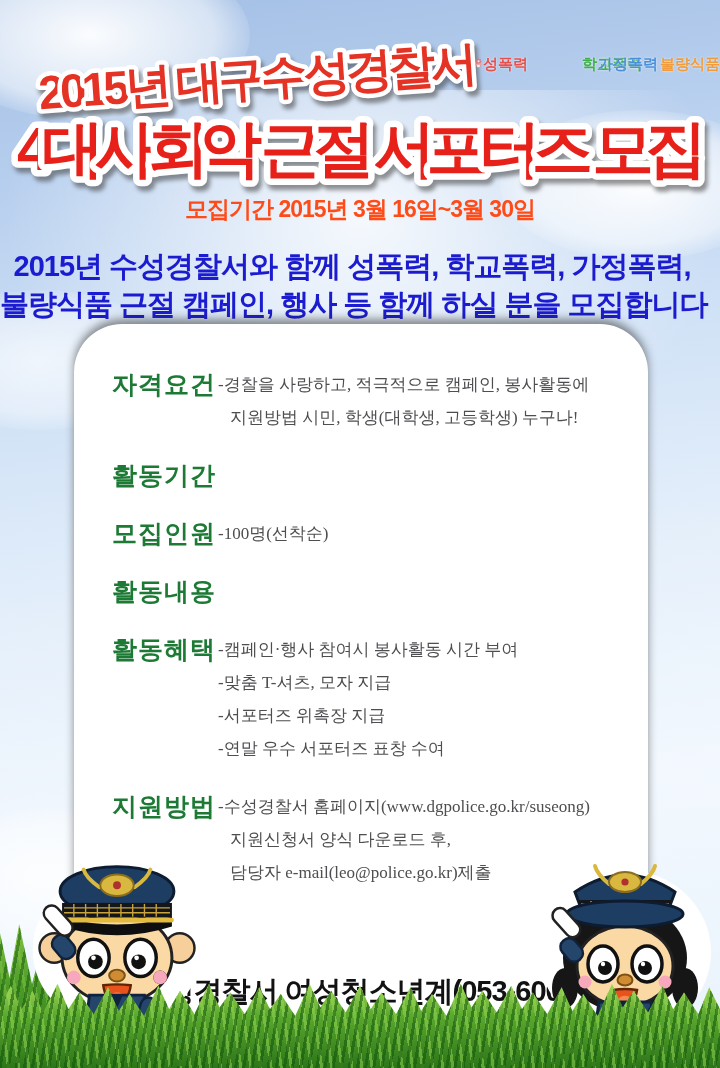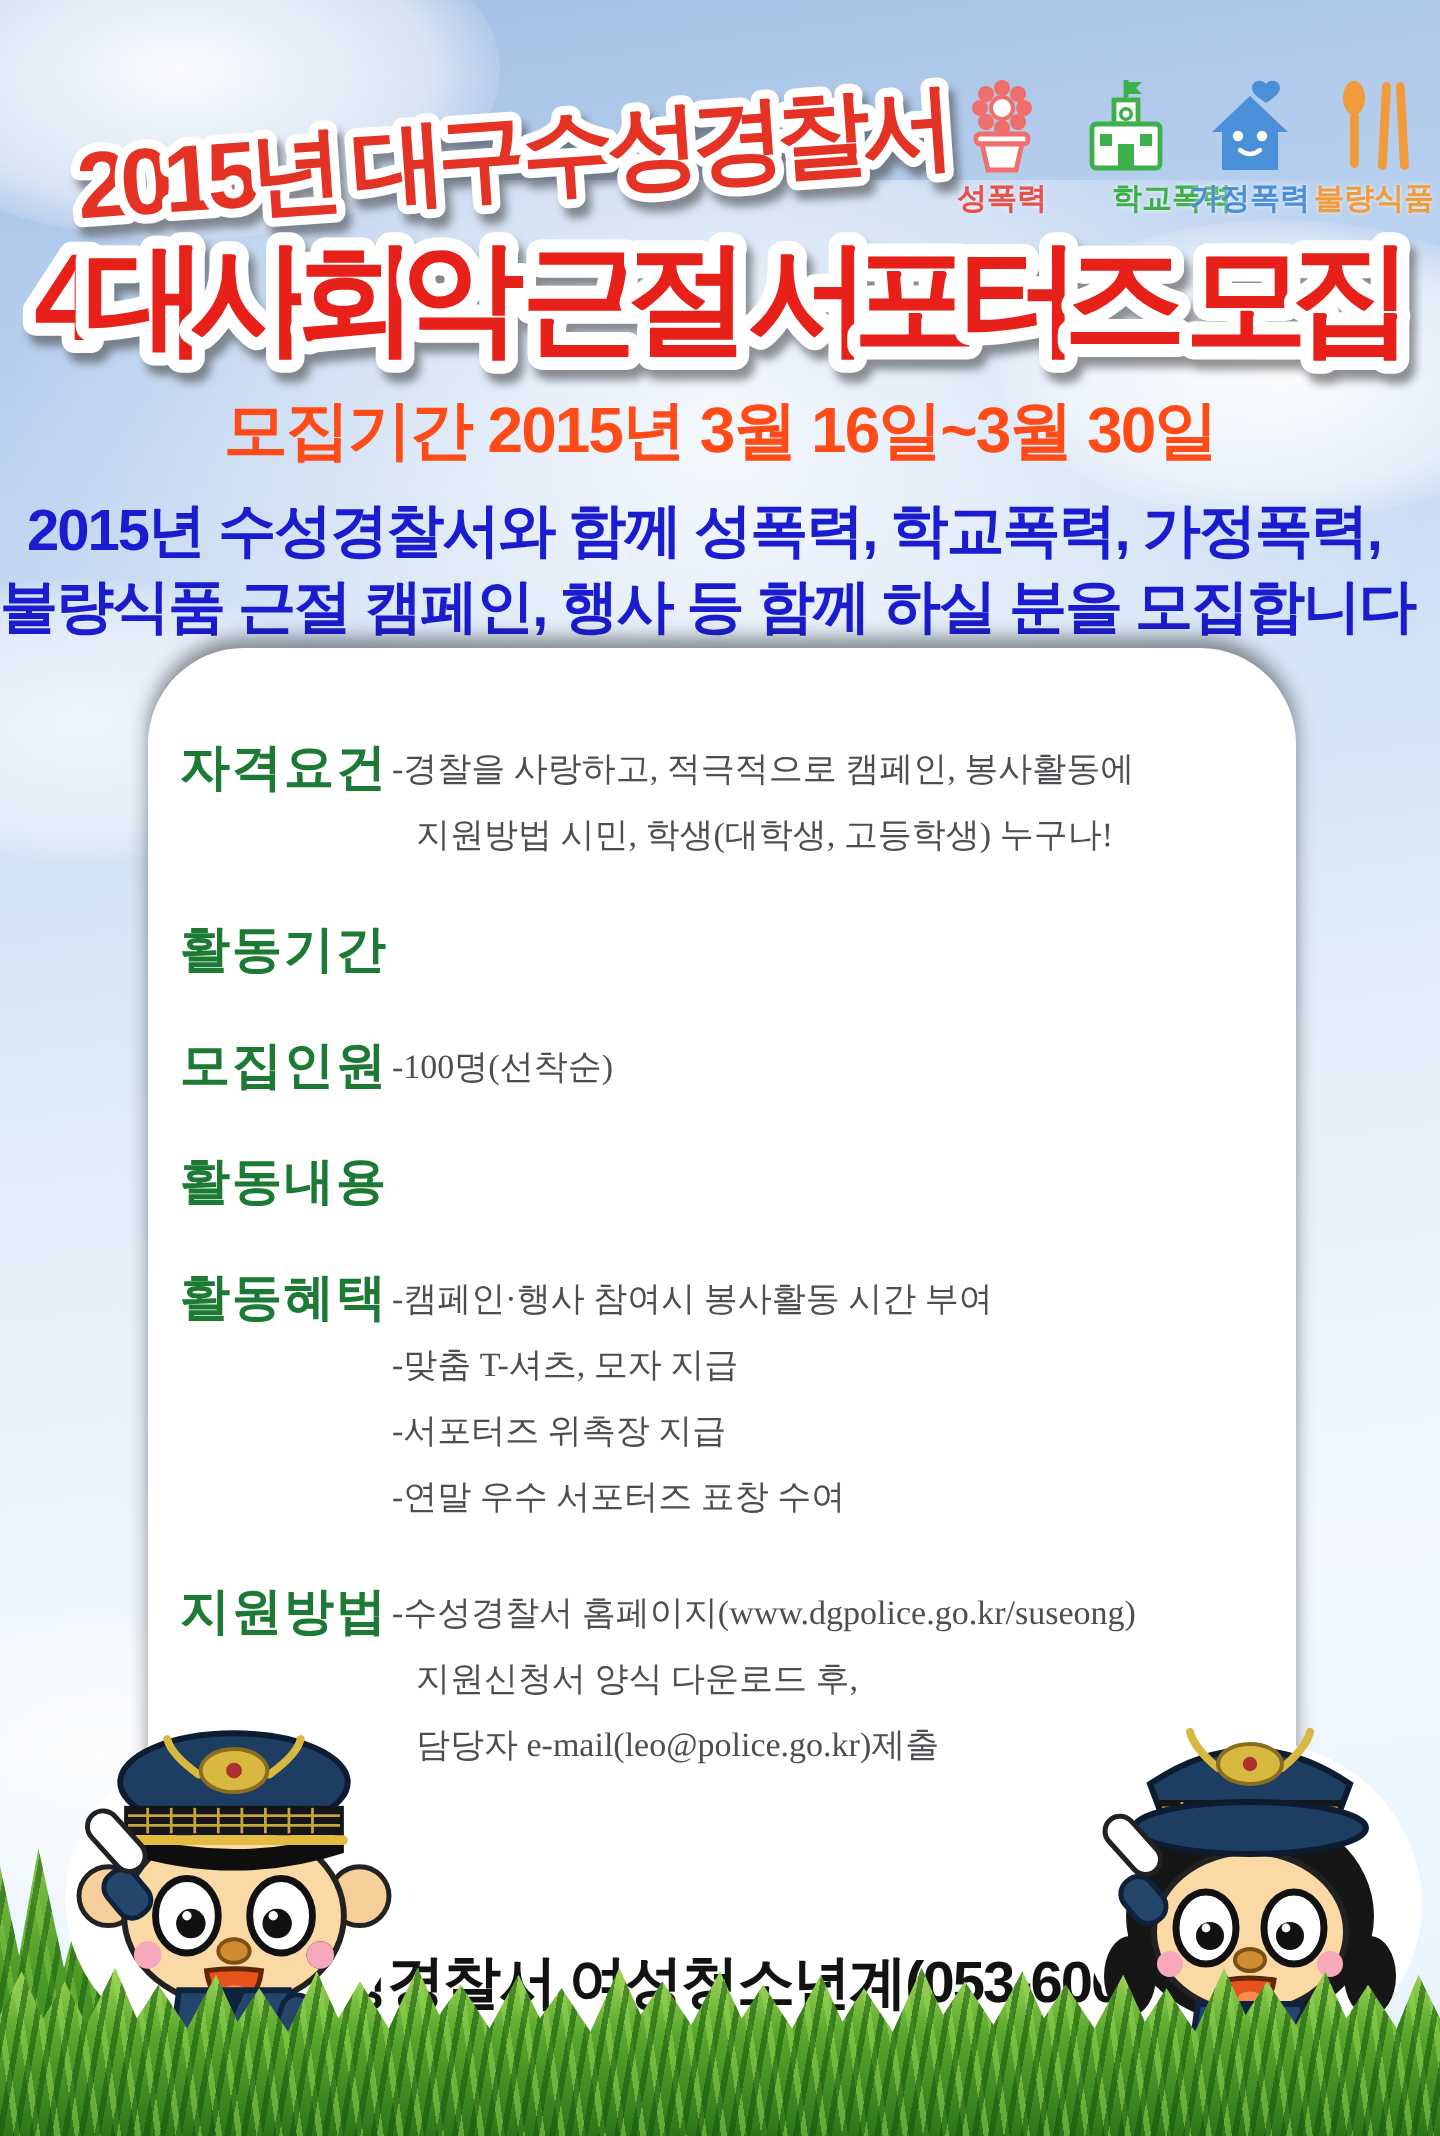--- a/index.html
+++ b/index.html
@@ -8,31 +8,31 @@
     font-family:"Liberation Sans",sans-serif;
     background:linear-gradient(172deg,#a3bfe5 0%,#b7cfee 16%,#cfe1f6 34%,#e6f0fb 55%,#f2f8fe 74%,#e9f3fc 100%);
   }
   .cloud{position:absolute;border-radius:50%;background:radial-gradient(ellipse at center,rgba(255,255,255,.95) 0%,rgba(255,255,255,.55) 55%,rgba(255,255,255,0) 75%);}
   .rays{position:absolute;left:0;top:90px;width:720px;height:420px;
     background:radial-gradient(ellipse at 50% 30%,rgba(255,255,255,.85) 0%,rgba(255,255,255,.35) 40%,rgba(255,255,255,0) 70%);}
   .title-svg{position:absolute;filter:drop-shadow(3px 5px 2px rgba(60,60,60,.55));}
   .subtitle-svg{left:18px;top:34px;}
   .maintitle-svg{left:8px;top:100px;}
   .evil-row{position:absolute;right:6px;top:38px;display:flex;gap:8px;z-index:3;}
-  .evil-item{width:54px;display:flex;flex-direction:column;align-items:center;}
+  .evil-item{width:54px;display:flex;align-items:center;}
   .evil-item svg{width:46px;height:50px;}
   .evil-label{font-size:15px;font-weight:bold;margin-top:2px;white-space:nowrap;text-shadow:0 0 2px rgba(255,255,255,.8);}
   .period{position:absolute;left:0;right:0;top:194px;text-align:center;
-    font-size:32px;font-weight:800;color:#ff4b17;white-space:nowrap;letter-spacing:-1px;}
+    font-size:23px;font-weight:800;color:#ff4b17;white-space:nowrap;letter-spacing:-1px;}
   .intro{position:absolute;left:0;right:16px;top:248px;text-align:center;
     font-size:29px;font-weight:800;color:#1b1bd0;line-height:1.3;letter-spacing:-1px;}
   .intro div{white-space:nowrap;}
   .white-box{position:absolute;left:74px;top:324px;width:574px;height:712px;background:#fff;
     border-radius:48px;box-shadow:0 -5px 9px rgba(35,35,35,.5);z-index:1;}
-  .info-list{padding:44px 10px 0 16px;}
+  .info-list{padding:44px 10px 0 38px;}
   .sec{display:flex;margin-bottom:25px;}
   .sec-label{flex:0 0 106px;color:#1d7a35;font-weight:bold;font-size:25px;letter-spacing:1px;line-height:33px;}
   .sec-body{flex:1;}
   .sec-line{font-family:"Liberation Serif",serif;font-size:17px;color:#4e4e52;line-height:33px;white-space:nowrap;}
   .sec-line.indent{padding-left:12px;}
   .contact-pill{position:absolute;left:138px;top:962px;width:446px;height:54px;background:#fff;border-radius:27px;z-index:3;}
   .contact{position:absolute;left:0;right:0;top:972px;text-align:center;z-index:4;
     font-size:29px;font-weight:800;color:#121212;letter-spacing:-1px;white-space:nowrap;}
   .mascot{position:absolute;z-index:5;}
   .mascot-left{left:26px;top:848px;width:182px;height:206px;}

